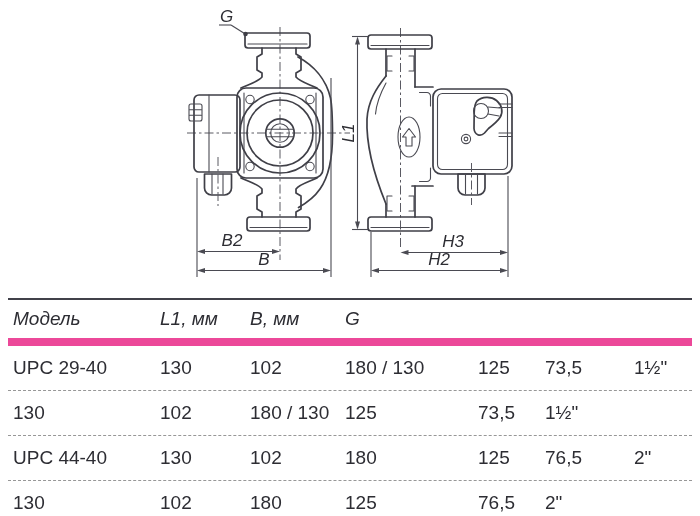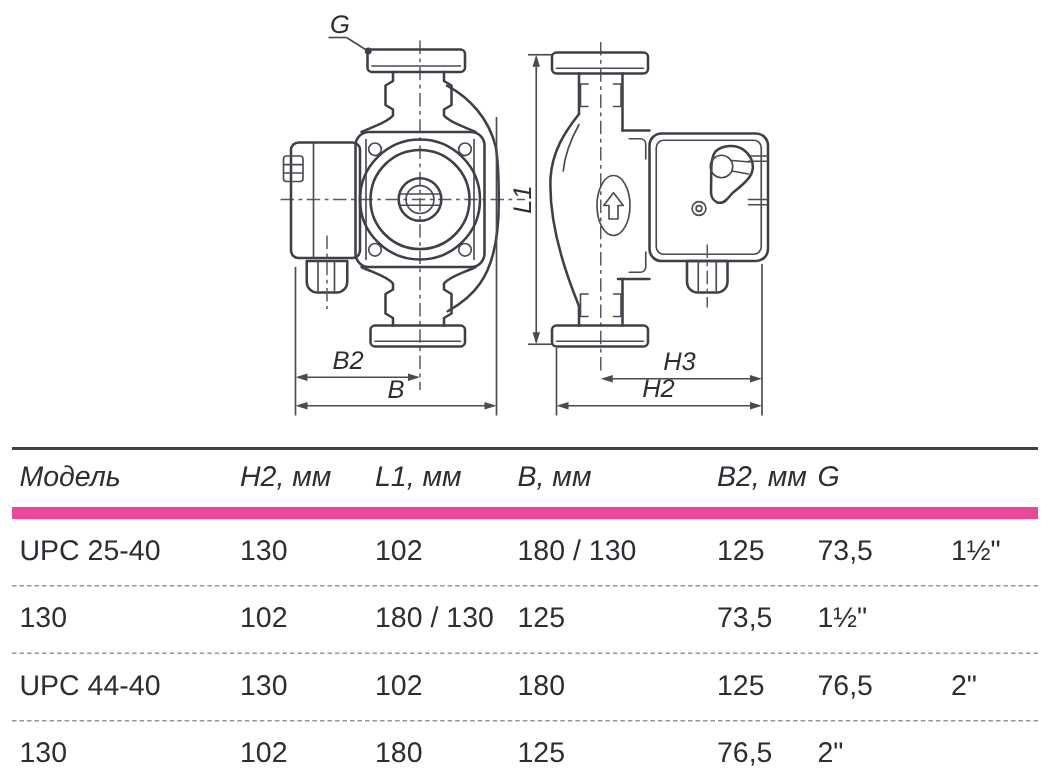--- a/index.html
+++ b/index.html
@@ -202,29 +202,27 @@
       <polygon class="ah" points="371,270.5 379,268 379,273"></polygon>
       <polygon class="ah" points="508,270.5 500,268 500,273"></polygon>
       <text class="dimtext" x="439" y="264.5" text-anchor="middle">H2</text>
     </g>
   </g>
 </svg>
 
 <div class="spec">
   <div class="row header">
     <div class="cell">Модель</div>
-    <div class="cell">H2, мм</div>
     <div class="cell">L1, мм</div>
     <div class="cell">B, мм</div>
-    <div class="cell">B2, мм</div>
     <div class="cell">G</div>
   </div>
 
   <div class="row data">
-    <div class="cell">UPC 25-40</div>
+    <div class="cell">UPC 29-40</div>
     <div class="cell">130</div>
     <div class="cell">102</div>
     <div class="cell">180 / 130</div>
     <div class="cell">125</div>
     <div class="cell">73,5</div>
     <div class="cell">1½"</div>
   </div>
 
   <div class="row data">
     <div class="cell">130</div>

